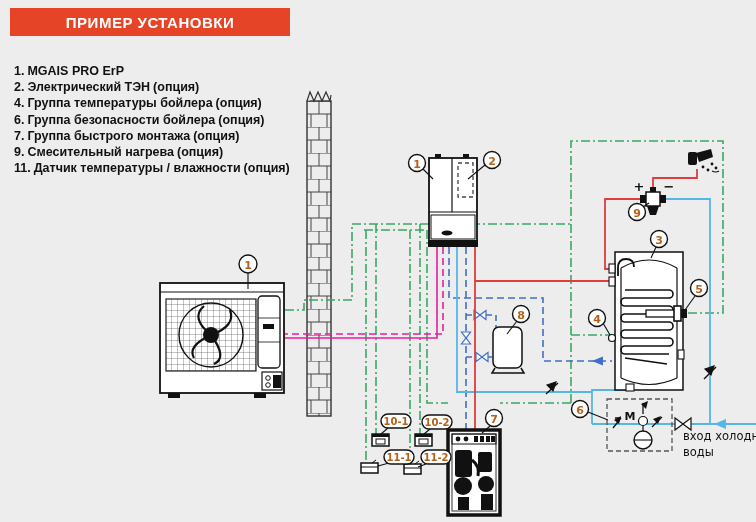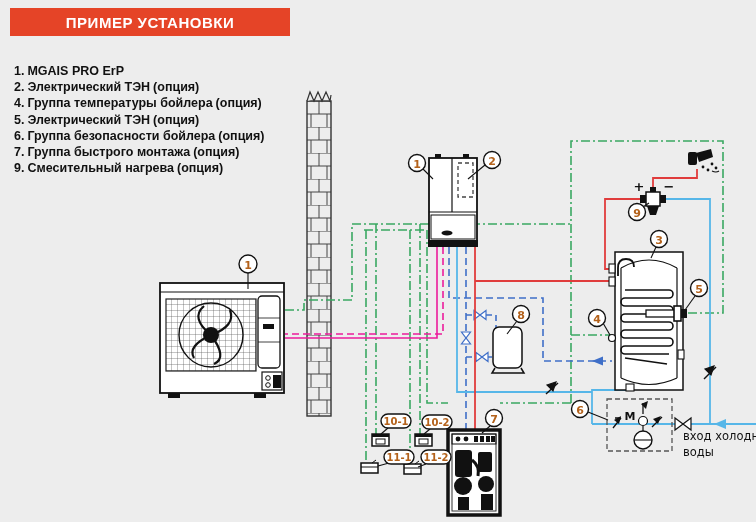--- a/index.html
+++ b/index.html
@@ -24,24 +24,24 @@
 <div id="stage">
 
   <div id="banner">
     <span>ПРИМЕР УСТАНОВКИ</span>
   </div>
 
   <ol id="legend">
     <li><span class="num">1.</span><span class="name">MGAIS PRO ErP</span><span class="opt"></span></li>
     <li><span class="num">2.</span><span class="name">Электрический ТЭН</span><span class="opt">(опция)</span></li>
     <li><span class="num">4.</span><span class="name">Группа температуры бойлера</span><span class="opt">(опция)</span></li>
-    <li><span class="num">5.</span><span class="name">Электрический ТЭН</span><span class="opt">(опция)</span></li>
     <li><span class="num">6.</span><span class="name">Группа безопасности бойлера</span><span class="opt">(опция)</span></li>
     <li><span class="num">7.</span><span class="name">Группа быстрого монтажа</span><span class="opt">(опция)</span></li>
     <li><span class="num">9.</span><span class="name">Смесительный нагрева</span><span class="opt">(опция)</span></li>
+    <li><span class="num">11.</span><span class="name">Датчик температуры / влажности</span><span class="opt">(опция)</span></li>
   </ol>
 
   <svg width="756" height="522" viewBox="0 0 756 522">
     <defs>
       <pattern id="bricks" x="307" y="101" width="24" height="26" patternUnits="userSpaceOnUse">
         <path d="M0,0 H24 M0,13 H24 M12,0 V13 M4,13 V26 M20,13 V26" stroke="#444" stroke-width="1" fill="none"></path>
       </pattern>
       <pattern id="grid" x="166" y="299" width="6" height="6" patternUnits="userSpaceOnUse">
         <path d="M6,0 V6 M0,6 H6" stroke="#555" stroke-width="0.7" fill="none"></path>
       </pattern>

